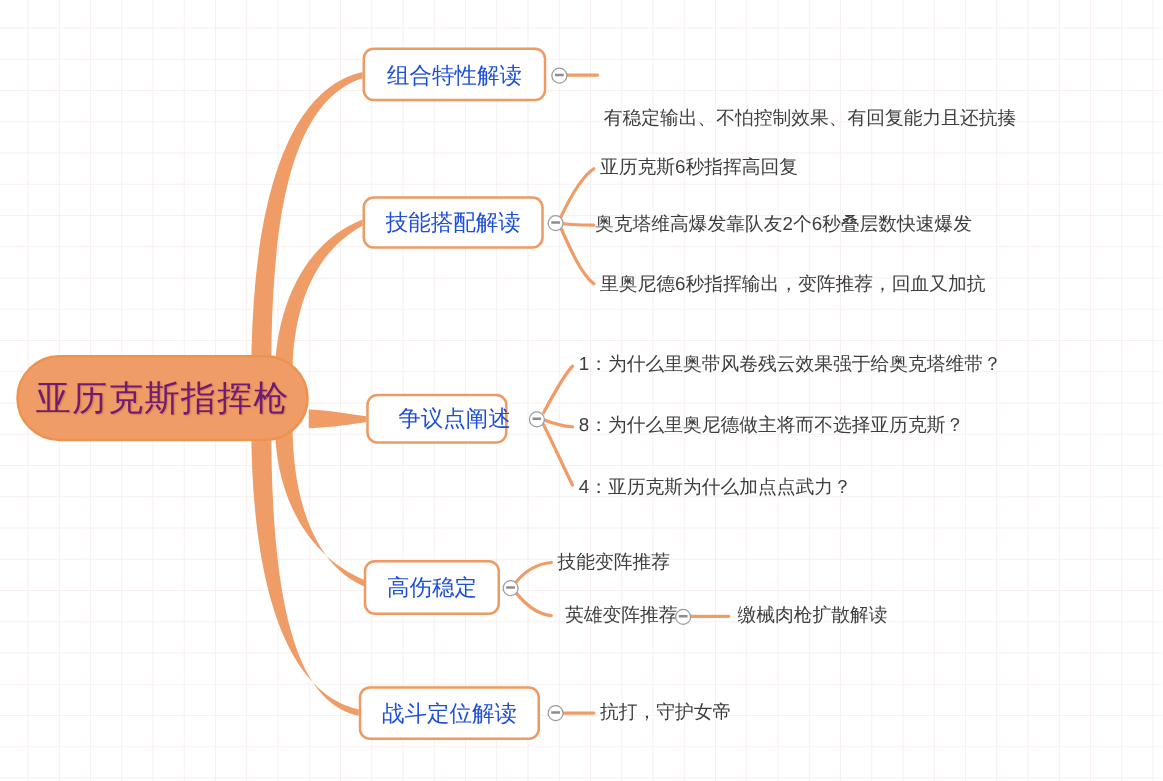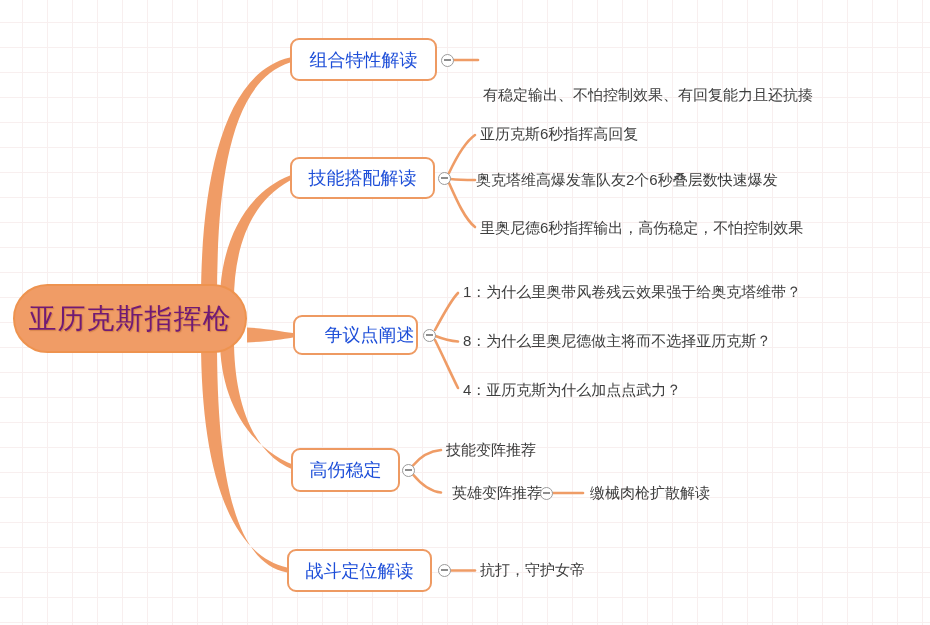--- a/index.html
+++ b/index.html
@@ -90,35 +90,35 @@
   <div class="root-topic" style="left:13px; top:284px; width:234px; height:69px;">
     <span>亚历克斯指挥枪</span>
   </div>
 
   <div class="topic" style="left:290px; top:38px; width:147px; height:43px;">
     <span>组合特性解读</span>
   </div>
   <div class="topic" style="left:290px; top:157px; width:145px; height:42px;">
     <span>技能搭配解读</span>
   </div>
-  <div class="topic" style="left:293px; top:315px; width:125px; height:40px;padding-left:28px;">
+  <div class="topic" style="left:293px; top:315px; width:113px; height:40px;padding-left:28px;">
     <span>争议点阐述</span>
   </div>
   <div class="topic" style="left:291px; top:448px; width:109px; height:44px;">
     <span>高伤稳定</span>
   </div>
   <div class="topic" style="left:287px; top:549px; width:145px; height:43px;">
     <span>战斗定位解读</span>
   </div>
 
   <div class="leaf" style="left:483px; top:59px;margin-top:36px;">有稳定输出、不怕控制效果、有回复能力且还抗揍</div>
 
   <div class="leaf" style="left:480px; top:134px;">亚历克斯6秒指挥高回复</div>
   <div class="leaf" style="left:476px; top:180px;">奥克塔维高爆发靠队友2个6秒叠层数快速爆发</div>
-  <div class="leaf" style="left:480px; top:228px;">里奥尼德6秒指挥输出，高伤稳定，不怕控制效果</div>
+  <div class="leaf" style="left:480px; top:228px;">里奥尼德6秒指挥输出，变阵推荐，回血又加抗</div>
 
   <div class="leaf" style="left:463px; top:292px;">1：为什么里奥带风卷残云效果强于给奥克塔维带？</div>
   <div class="leaf" style="left:463px; top:341px;">8：为什么里奥尼德做主将而不选择亚历克斯？</div>
   <div class="leaf" style="left:463px; top:390px;">4：亚历克斯为什么加点点武力？</div>
 
   <div class="leaf" style="left:446px; top:450px;">技能变阵推荐</div>
   <div class="leaf" style="left:452px; top:493px;text-align:right;">英雄变阵推荐</div>
   <div class="leaf" style="left:590px; top:493px;">缴械肉枪扩散解读</div>
 
   <div class="leaf" style="left:480px; top:570px;">抗打，守护女帝</div>

